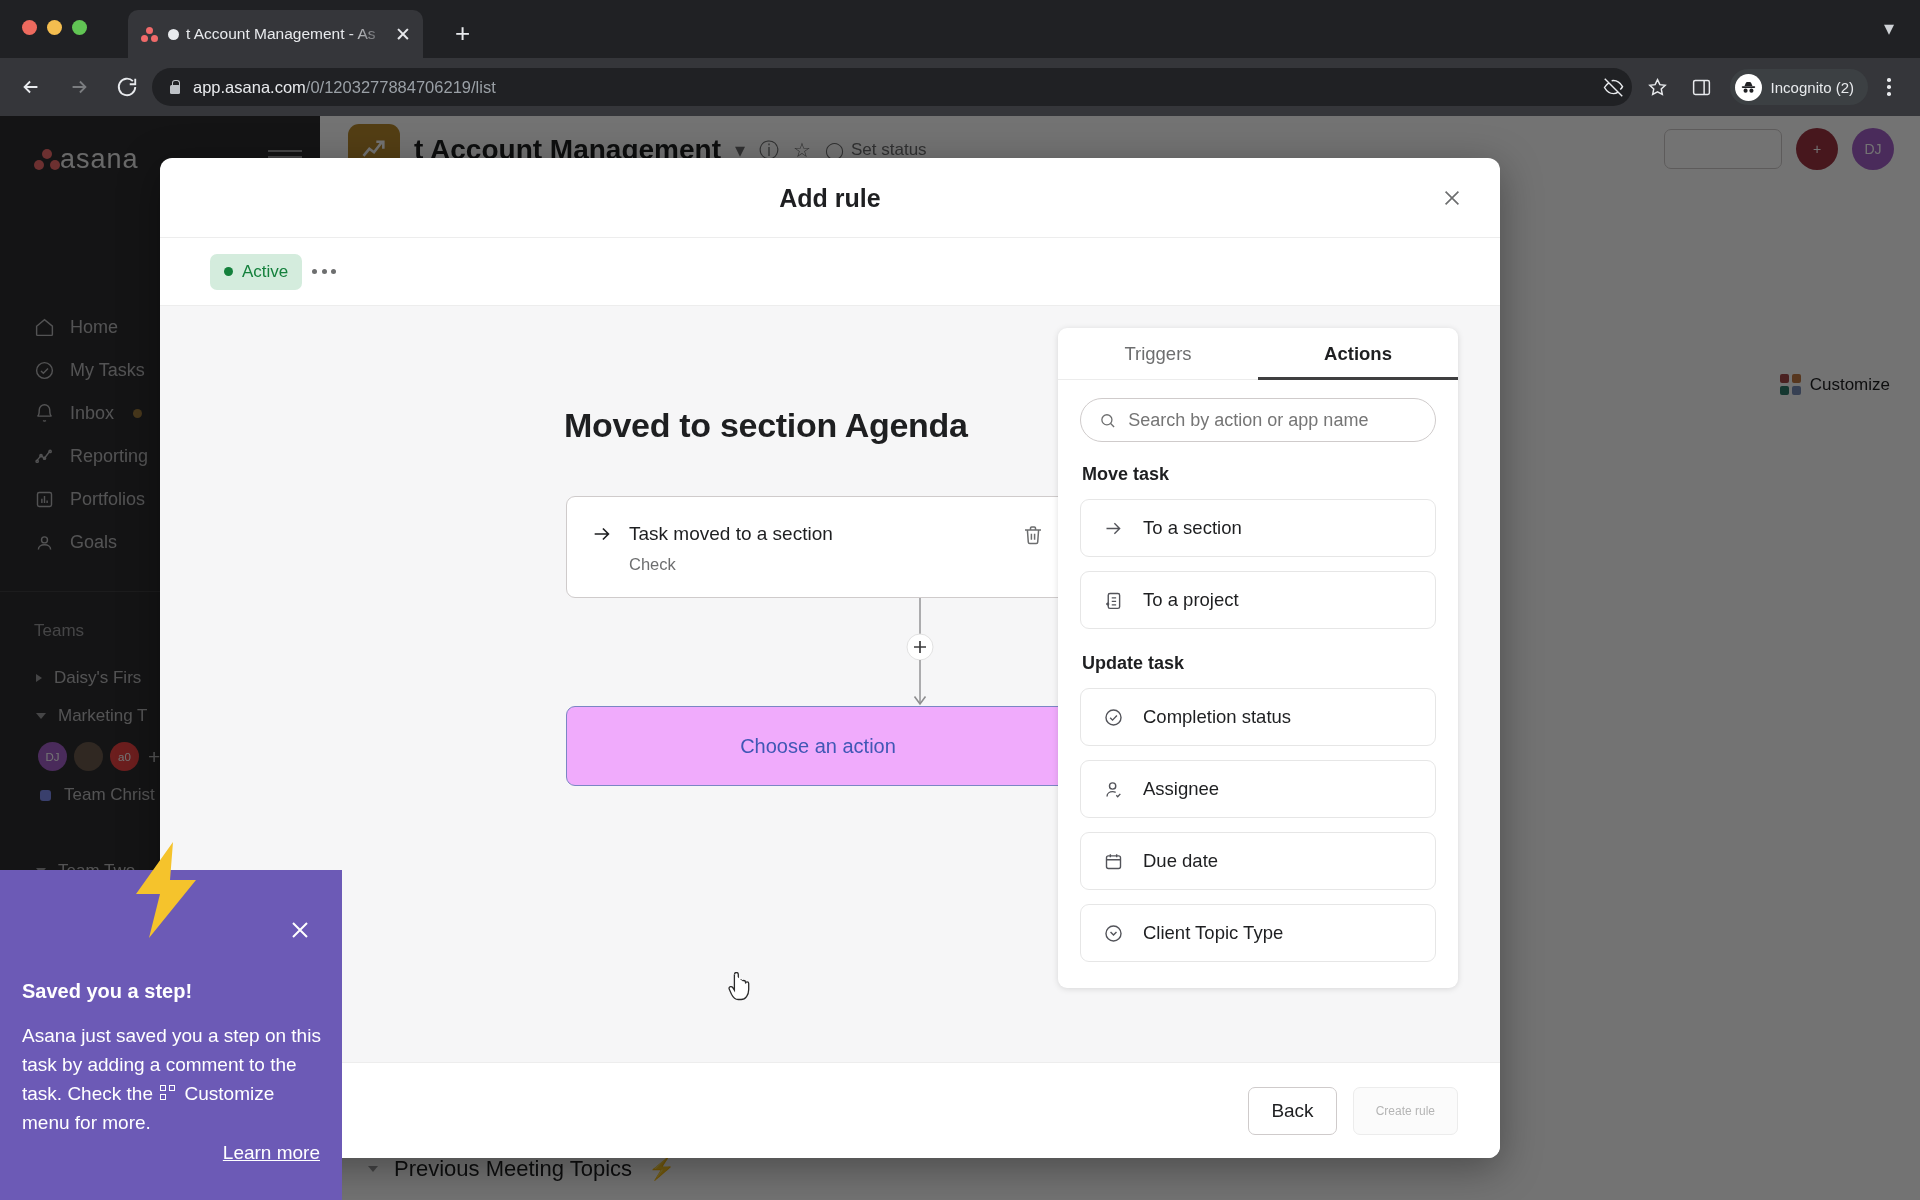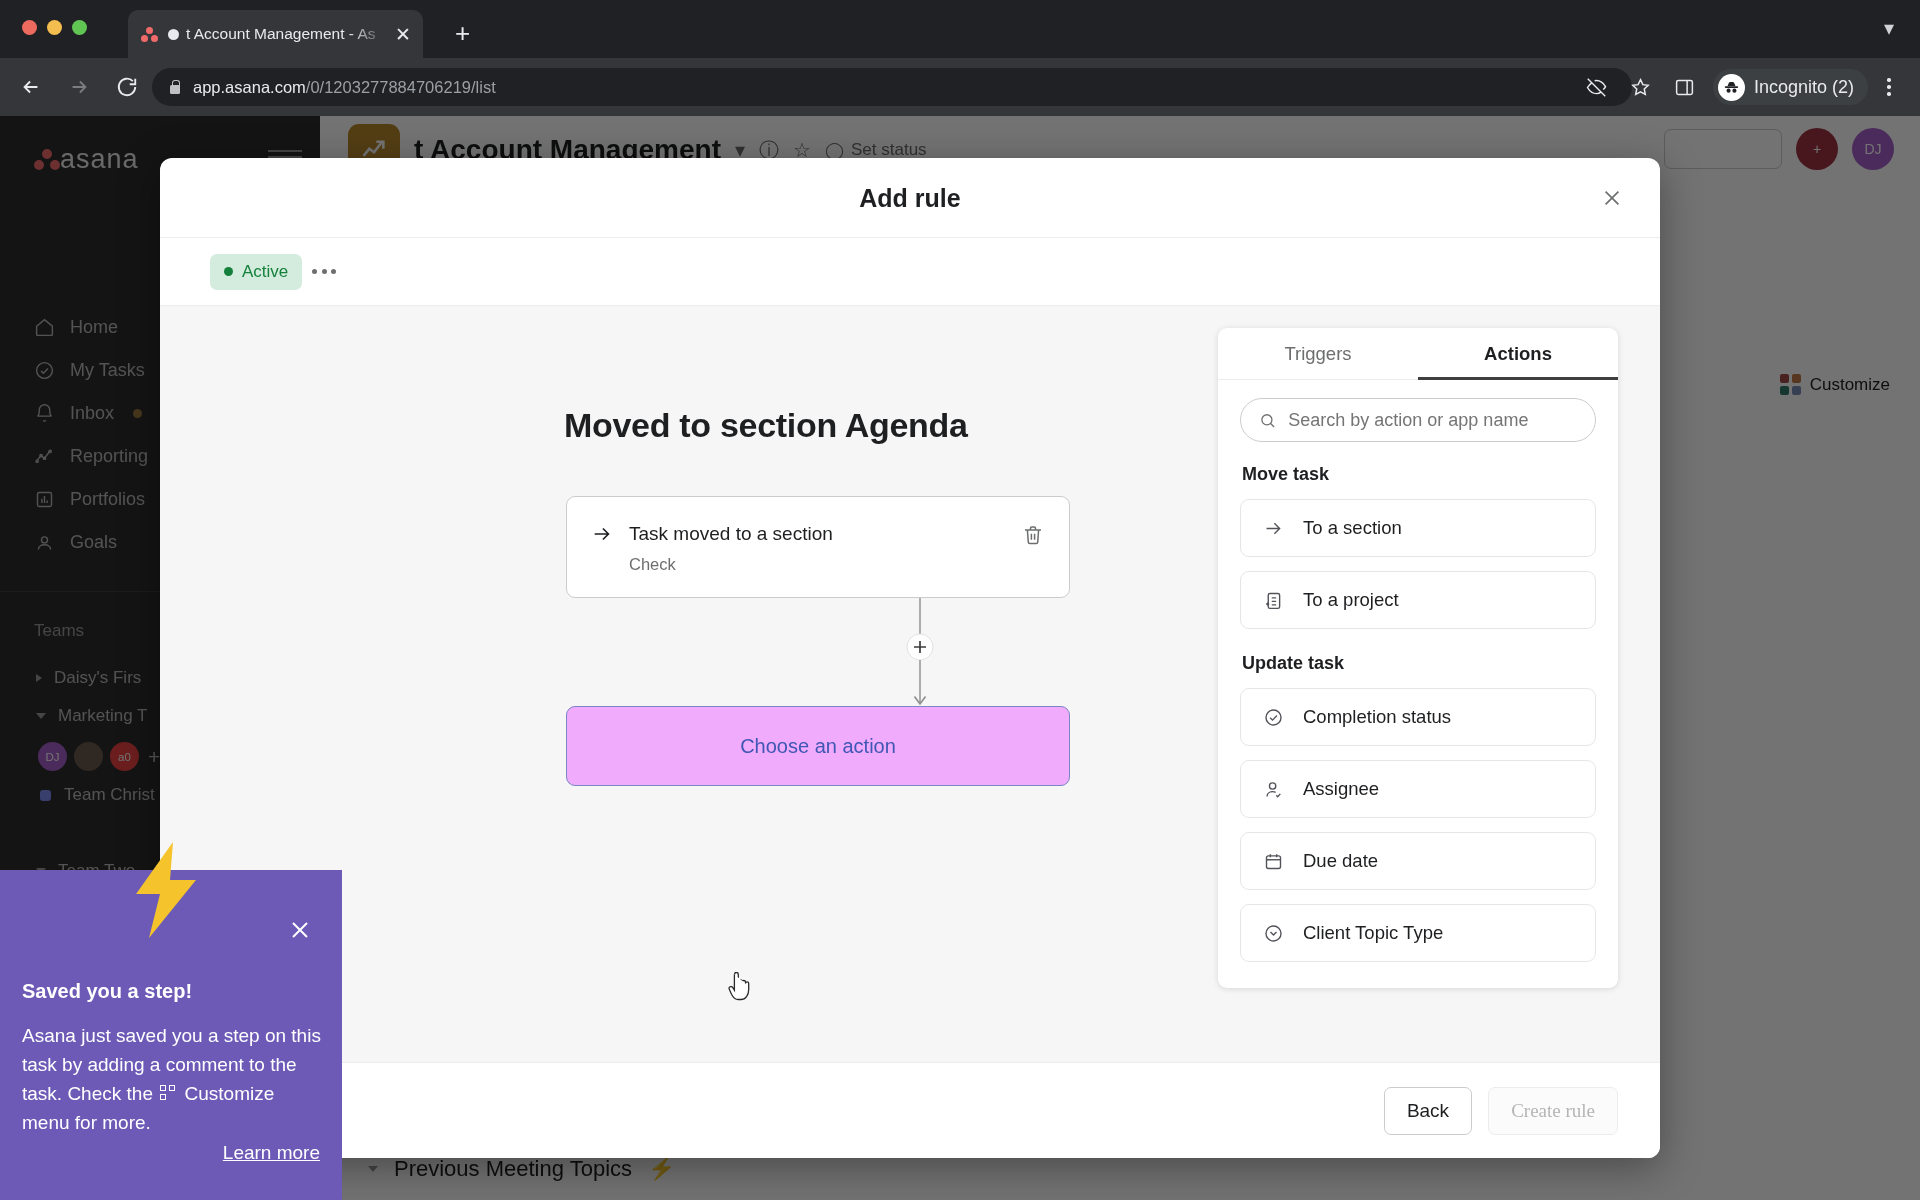--- a/index.html
+++ b/index.html
@@ -63,21 +63,21 @@
   #omnibox .url b { color: #e8eaed; font-weight: 400; }
   #tb-right { position: absolute; right: 14px; top: 0; height: 58px; display: flex; align-items: center; gap: 4px; }
   .tbicon { width: 40px; height: 40px; display: flex; align-items: center; justify-content: center; color: #e8eaed; }
   .tbicon svg { width: 21px; height: 21px; fill: none; stroke: currentColor; stroke-width: 1.7; }
   #profile-chip {
     height: 36px; border-radius: 18px; background: #3c4043; display: flex; align-items: center;
     padding: 0 14px 0 5px; gap: 9px; margin-left: 4px;
   }
   #profile-chip .av { width: 27px; height: 27px; border-radius: 50%; background: #fff; display:flex; align-items:center; justify-content:center; }
   #profile-chip .av svg { width: 19px; height: 19px; fill: #202124; }
-  #profile-chip span { color: #e8eaed; font-size: 18px; white-space: nowrap; }
+  #profile-chip span { color: #e8eaed; font-size: 15px; white-space: nowrap; }
   #kebab { width: 34px; height: 40px; display: flex; flex-direction: column; align-items: center; justify-content: center; gap: 3.5px; }
   #kebab i { width: 3.6px; height: 3.6px; border-radius: 50%; background: #e8eaed; display: block; }
 
   
   #app { position: absolute; left: 0; top: 116px; width: 1920px; height: 1084px; background: #fff; }
   #asana-sidebar { position: absolute; left: 0; top: 0; width: 320px; height: 1084px; background: #2e2e30; }
   #asana-logo { position:absolute; left:34px; top:28px; display:flex; align-items:center; gap:0;}
   #asana-logo .marks { position: relative; width: 26px; height: 22px; }
   #asana-logo .marks i { position: absolute; width: 10px; height: 10px; border-radius: 50%; background: #f06a6a; }
   #asana-logo .marks i:nth-child(1){ left:8px; top:0; }
@@ -115,21 +115,21 @@
   #customize-btn { position:absolute; right:30px; top:258px; display:flex; align-items:center; gap:9px; font-size:17px; color:#1e1f21;}
   #customize-btn .grid { display:grid; grid-template-columns:9px 9px; gap:3px;}
   #customize-btn .grid i { width:9px;height:9px;border-radius:2px;display:block;}
   #plus-col { position:absolute; right:470px; top:330px; color:#6d6e6f; font-size:26px;}
   #prev-meeting { position:absolute; left:48px; bottom:18px; display:flex; align-items:center; gap:16px; font-size:22px; color:#1e1f21;}
 
   #scrim { position:absolute; left:0; top:116px; width:1920px; height:1084px; background:rgba(0,0,0,0.55); }
 
   
   #modal {
-    position:absolute; left:160px; top:158px; width:1500px; height:1000px;
+    position:absolute; left:160px; top:158px; width:1340px; height:1000px;
     background:#fff; border-radius:12px; overflow:hidden;
     box-shadow: 0 10px 40px rgba(0,0,0,.35);
     display:flex; flex-direction:column;
   }
   #modal-header { height:80px; position:relative; flex:0 0 80px; border-bottom:1px solid #ededed;}
   #modal-title { position:absolute; left:0; right:0; top:0; height:80px; display:flex; align-items:center; justify-content:center; font-size:25px; font-weight:700; color:#1e1f21;}
   #modal-close { position:absolute; right:32px; top:24px; width:32px;height:32px; display:flex;align-items:center;justify-content:center;color:#6d6e6f;}
   #modal-close svg { width:22px;height:22px;stroke:currentColor;stroke-width:1.8;fill:none;}
   #modal-subbar { height:68px; flex:0 0 68px; display:flex; align-items:center; padding:0 50px; border-bottom:1px solid #ededed;}
   #active-badge { background:#d4ecdd; color:#14803c; border-radius:7px; height:36px; display:flex; align-items:center; gap:9px; padding:0 14px; font-size:17px;}
@@ -186,21 +186,21 @@
     display:flex; align-items:center; gap:19px; padding:0 22px; margin-bottom:14px;
     font-size:18.5px; color:#1e1f21;
   }
   .action-item svg { width:21px;height:21px;stroke:#53545a;fill:none;stroke-width:1.6; flex:0 0 21px;}
 
   #modal-footer {
     height:96px; flex:0 0 96px; background:#fff; border-top:1px solid #ededed;
     display:flex; align-items:center; justify-content:flex-end; gap:16px; padding-right:42px;
   }
   #back-button { height:48px; min-width:78px; padding:0 22px; border:1px solid #cfcbcb; border-radius:7px; background:#fff; font-size:19px; color:#1e1f21; font-family:inherit;}
-  #create-rule-button { height:48px; min-width:78px; padding:0 22px; border:1px solid #ececec; border-radius:7px; background:#fbfbfb; font-size:19px; color:#b5b5b5; font-family:Liberation Serif, serif;}
+  #create-rule-button { height:48px; min-width:78px; padding:0 22px; border:1px solid #ececec; border-radius:7px; background:#fbfbfb; font-size:12px; color:#b5b5b5; font-family:Liberation Sans, sans-serif;}
 
   
   #toast {
     position:absolute; left:0; top:870px; width:342px; height:330px;
     background:#6c5ab6; color:#fff; z-index:50;
   }
   #toast-bolt { position:absolute; left:130px; top:-28px; width:72px; height:96px; }
   #toast-close { position:absolute; right:28px; top:48px; width:26px;height:26px;}
   #toast-close svg { width:24px;height:24px;stroke:#fff;stroke-width:2;fill:none;}
   #toast-title { position:absolute; left:22px; top:110px; font-size:20px; font-weight:700;}

